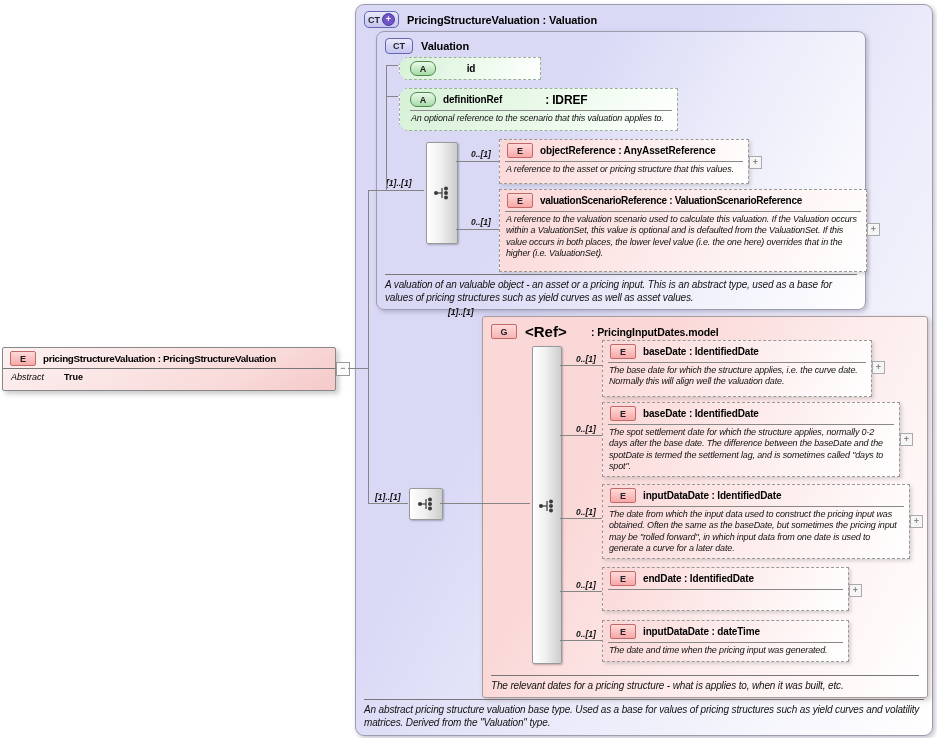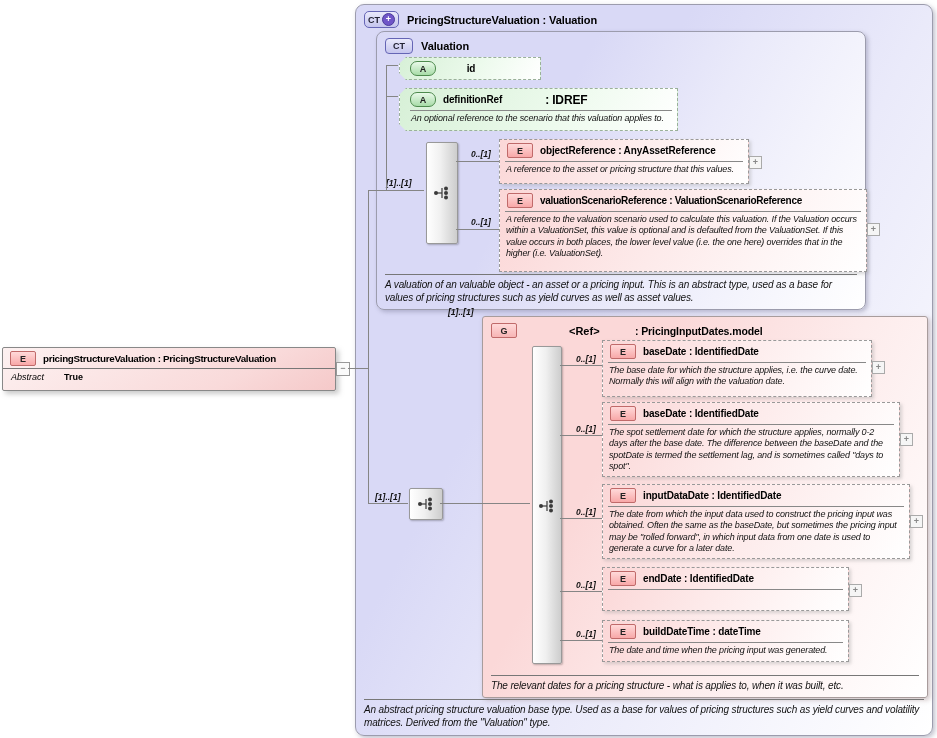--- a/index.html
+++ b/index.html
@@ -178,21 +178,21 @@
       <circle cx="13" cy="2.5" r="2" fill="#3a3a3a"></circle>
       <circle cx="13" cy="7" r="2" fill="#3a3a3a"></circle>
       <circle cx="13" cy="11.5" r="2" fill="#3a3a3a"></circle>
     </svg>
   </div>
   <span class="card" style="left:19px;top:487px;">[1]..[1]</span>
 
   <div class="grpbox" style="left:126px;top:311px;width:444px;height:380px;">
     <div class="hdr">
       <span class="badge bG">G</span>
-      <span class="name" style="font-weight:bold;font-size:11px;display:inline-block;min-width:58px;margin-left:44px;">&lt;Ref&gt;</span>
+      <span class="name" style="font-weight:bold;font-size:15px;display:inline-block;min-width:58px;">&lt;Ref&gt;</span>
       <span class="t" style="font-size:10.5px;">: PricingInputDates.model</span>
     </div>
 
     <div class="seqbar" style="left:49px;top:29px;width:28px;height:316px;">
       <svg class="abs" style="left:5px;top:152px;" width="18" height="14" viewBox="0 0 18 14">
         <line x1="3" y1="7" x2="9" y2="7" stroke="#3a3a3a" stroke-width="1.2"></line>
         <line x1="9" y1="2" x2="9" y2="12" stroke="#3a3a3a" stroke-width="1.2"></line>
         <circle cx="3" cy="7" r="2" fill="#3a3a3a"></circle>
         <circle cx="13" cy="2.5" r="2" fill="#3a3a3a"></circle>
         <circle cx="13" cy="7" r="2" fill="#3a3a3a"></circle>
@@ -210,21 +210,21 @@
     <span class="card" style="left:93px;top:190px;">0..[1]</span>
     <span class="card" style="left:93px;top:263px;">0..[1]</span>
     <span class="card" style="left:93px;top:312px;">0..[1]</span>
 
     <div class="ebox" style="left:119px;top:23px;width:268px;min-height:55px;">
       <div class="trow">
         <span class="badge bE">E</span>
         <span class="t">baseDate : IdentifiedDate</span>
       </div>
       <div class="sep"></div>
-      <div class="ann">The base date for which the structure applies, i.e. the curve date. Normally this will align with the valuation date.</div>
+      <div class="ann">The base date for which the structure applies, i.e. the curve date. Normally this will align well the valuation date.</div>
       <span class="expand" style="top:20px;">+</span>
     </div>
 
     <div class="ebox" style="left:119px;top:85px;width:296px;min-height:72px;">
       <div class="trow">
         <span class="badge bE">E</span>
         <span class="t">baseDate : IdentifiedDate</span>
       </div>
       <div class="sep"></div>
       <div class="ann">The spot settlement date for which the structure applies, normally 0-2 days after the base date. The difference between the baseDate and the spotDate is termed the settlement lag, and is sometimes called "days to spot".</div>
@@ -246,21 +246,21 @@
         <span class="badge bE">E</span>
         <span class="t">endDate : IdentifiedDate</span>
       </div>
       <div class="sep"></div>
       <span class="expand" style="top:16px;">+</span>
     </div>
 
     <div class="ebox" style="left:119px;top:303px;width:245px;min-height:40px;">
       <div class="trow">
         <span class="badge bE">E</span>
-        <span class="t">buildDateTime : dateTime</span>
+        <span class="t">inputDataDate : dateTime</span>
       </div>
       <div class="sep"></div>
       <div class="ann">The date and time when the pricing input was generated.</div>
     </div>
 
     <div class="footnote" style="bottom:5px;">The relevant dates for a pricing structure - what is applies to, when it was built, etc.</div>
   </div>
 
   <div class="footnote" style="bottom:6px;">An abstract pricing structure valuation base type. Used as a base for values of pricing structures such as yield curves and volatility matrices. Derived from the "Valuation" type.</div>
 </div>

